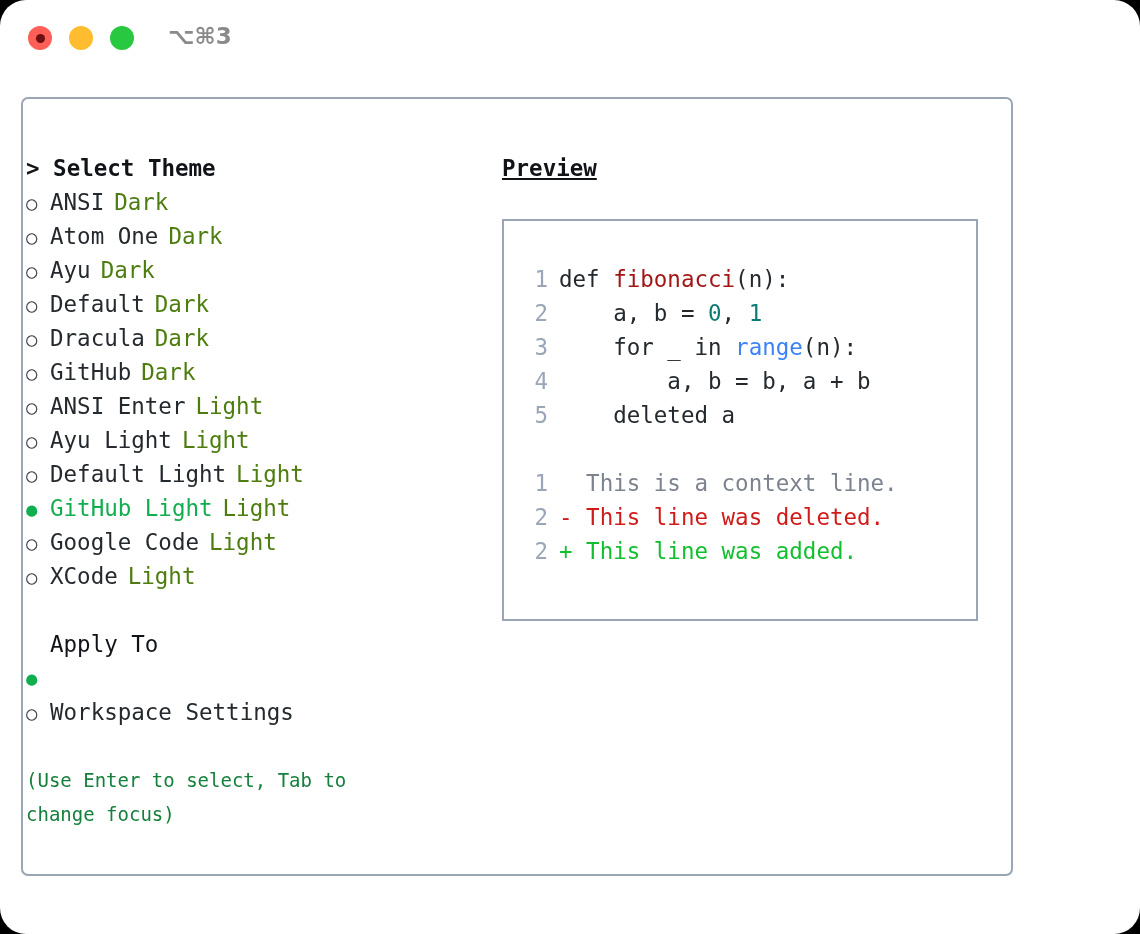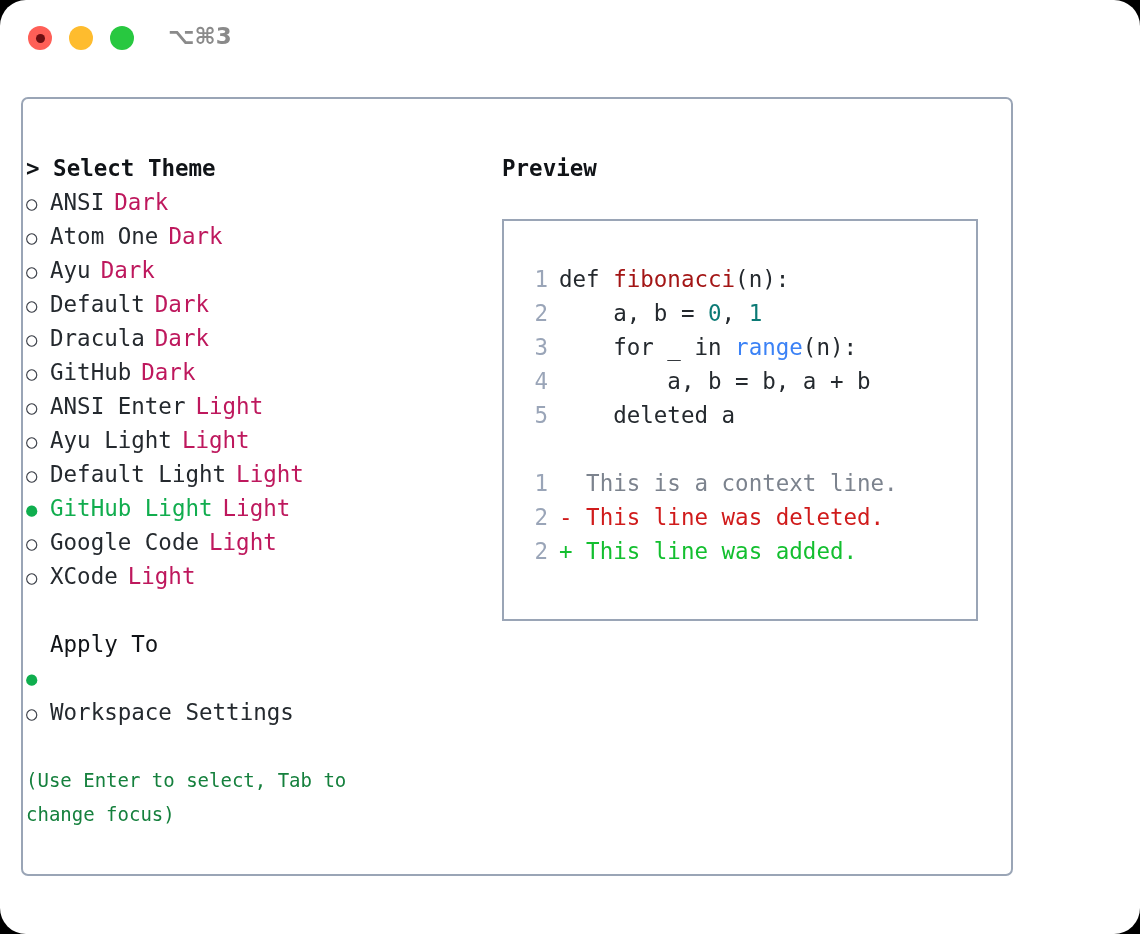--- a/index.html
+++ b/index.html
@@ -119,21 +119,21 @@
   .bullet.sel {
     color: #0fae4e;
   }
   .opt-label {
     color: #24292e;
   }
   .opt-row.selected .opt-label {
     color: #11ad4e;
   }
   .opt-tag {
-    color: #be185d;
+    color: #4d7c0f;
     padding-left: 10px;
   }
 
   .group-title {
     font-size: 22.5px;
     color: #101317;
     line-height: 34px;
     height: 34px;
     padding-left: 24px;
     white-space: pre;
@@ -155,20 +155,21 @@
     top: 52px;
     width: 490px;
   }
   .preview-title {
     font-size: 22.5px;
     font-weight: bold;
     color: #101317;
     line-height: 34px;
     height: 34px;
     white-space: pre;
+    text-decoration: underline;
   }
   .preview-box {
     margin-top: 34px;
     width: 476px;
     height: 402px;
     border: 2px solid #9aa5b6;
     box-sizing: border-box;
     background: #ffffff;
     position: relative;
   }

